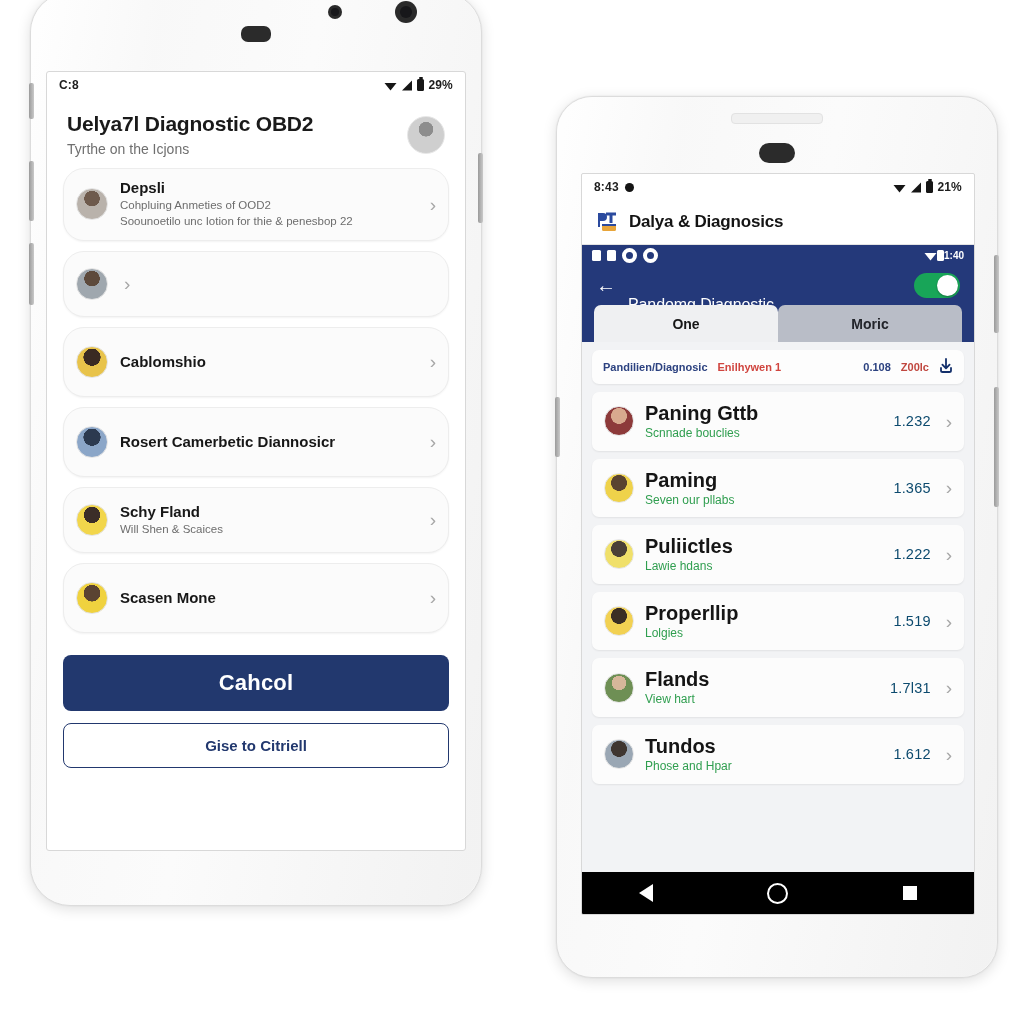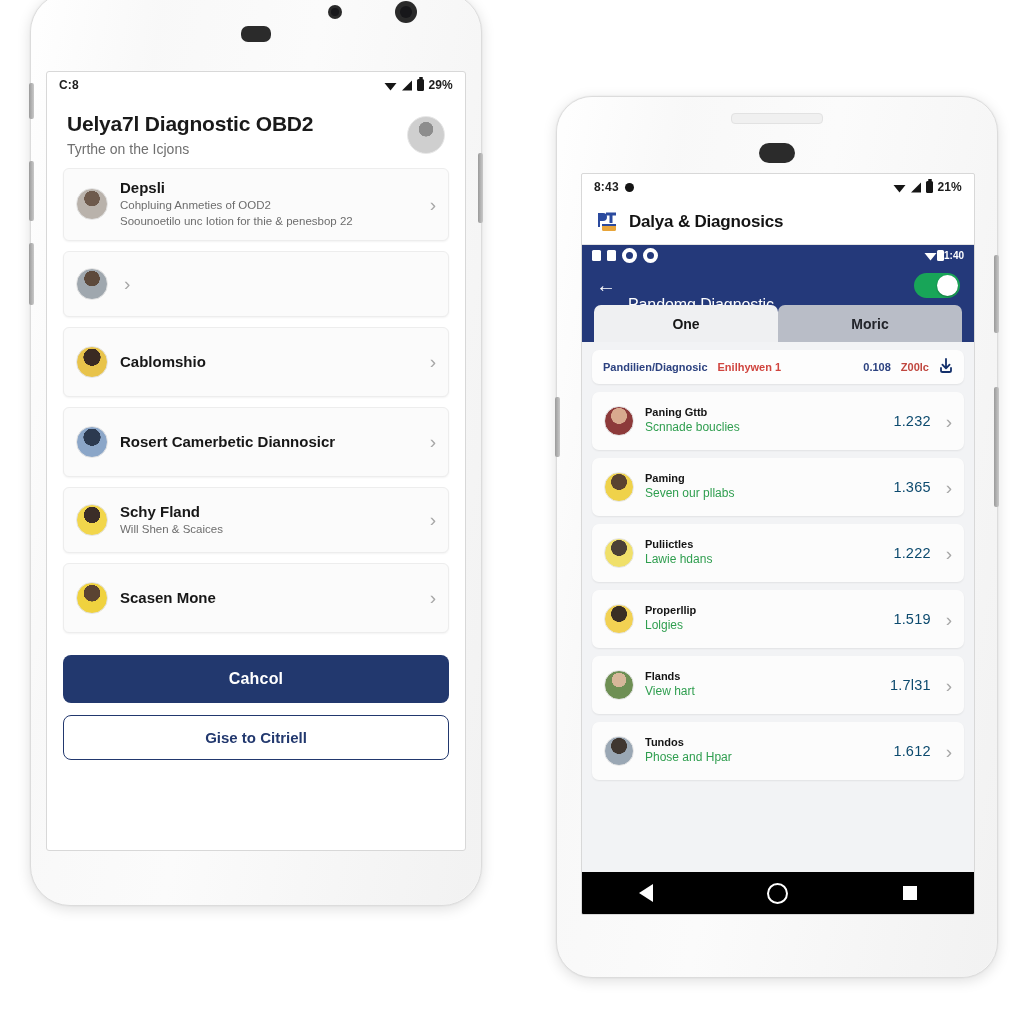--- a/index.html
+++ b/index.html
@@ -54,36 +54,36 @@
   .l-head{padding:14px 20px 8px 20px;display:flex;align-items:flex-start;justify-content:space-between;}
   .l-title{font-size:21px;font-weight:700;color:#1a1a1a;letter-spacing:-.2px;line-height:1.15;}
   .l-sub{font-size:14px;color:#6f6f6f;margin-top:5px;line-height:1.2;}
   .l-avatar{
     width:36px;height:36px;border-radius:50%;flex:0 0 auto;margin-top:4px;
     background:radial-gradient(circle at 50% 34%,#8d8d8d 0 24%,#cfcfcf 25% 100%);
     border:1px solid #e6e6e6;overflow:hidden;position:relative;
   }
   .l-list{padding:2px 16px 0 16px;display:flex;flex-direction:column;gap:10px;}
   .l-card{
-    background:#fbfbfb;border:1px solid #ededed;border-radius:6px;
+    background:#fbfbfb;border:1px solid #ededed;border-radius:21px;
     box-shadow:0 1px 2px rgba(0,0,0,.05);
     display:flex;align-items:center;gap:12px;padding:10px 12px;min-height:44px;
   }
   .l-ava{
     width:30px;height:30px;border-radius:50%;flex:0 0 auto;border:1px solid #e4e4e4;
     position:relative;overflow:hidden;
   }
   .l-txt{flex:1;min-width:0;}
   .l-name{font-size:15px;font-weight:700;color:#171717;line-height:1.2;}
   .l-desc{font-size:11.5px;color:#6d6d6d;line-height:1.35;margin-top:1px;}
   .chev{color:#a7a7a7;font-size:19px;font-weight:400;line-height:1;flex:0 0 auto;padding-left:4px;}
   .l-actions{padding:22px 16px 0 16px;display:flex;flex-direction:column;gap:12px;}
   .btn-primary{
     background:#22386e;color:#ffffff;border-radius:8px;text-align:center;
-    padding:15px 0;font-size:16px;font-weight:600;letter-spacing:.2px;
+    padding:15px 0;font-size:22px;font-weight:600;letter-spacing:.2px;
   }
   .btn-ghost{
     background:#ffffff;color:#22386e;border:1px solid #22386e;border-radius:8px;
     text-align:center;padding:13px 0;font-size:15px;font-weight:700;
   }
 
   
   .r-appbar{
     height:44px;display:flex;align-items:center;gap:9px;padding:0 14px;
     background:#ffffff;border-bottom:1px solid #e4e4e4;
@@ -127,21 +127,21 @@
   .ib-b{color:#d0453f;}
   .ib-c{color:#2c4280;margin-left:auto;}
   .ib-d{color:#c0473f;}
   .dl{font-size:15px;color:#14306b;font-weight:700;line-height:1;}
   .r-row{
     background:#fcfcfc;border-radius:7px;box-shadow:0 1px 2px rgba(0,0,0,.07);
     display:flex;align-items:center;gap:11px;padding:9px 12px;min-height:40px;
   }
   .r-ava{width:28px;height:28px;border-radius:50%;flex:0 0 auto;border:1px solid #e6e6e6;overflow:hidden;position:relative;}
   .r-rtxt{flex:1;min-width:0;}
-  .r-rname{font-size:11px;font-weight:700;color:#151515;line-height:1.2;}
+  .r-rname{font-size:20px;font-weight:700;color:#151515;line-height:1.2;}
   .r-rsub{font-size:12px;color:#2f9e4f;line-height:1.3;margin-top:1px;}
   .r-val{font-size:14.5px;color:#0c4a6e;font-weight:400;letter-spacing:.2px;}
   .navbar{
     height:42px;background:#000;display:flex;align-items:center;justify-content:space-around;
   }
   .nav-back{width:0;height:0;border-top:9px solid transparent;border-bottom:9px solid transparent;border-right:14px solid #fff;}
   .nav-home{width:17px;height:17px;border-radius:50%;border:2.5px solid #fff;}
   .nav-rec{width:14px;height:14px;background:#fff;}
 </style>
 </head>

